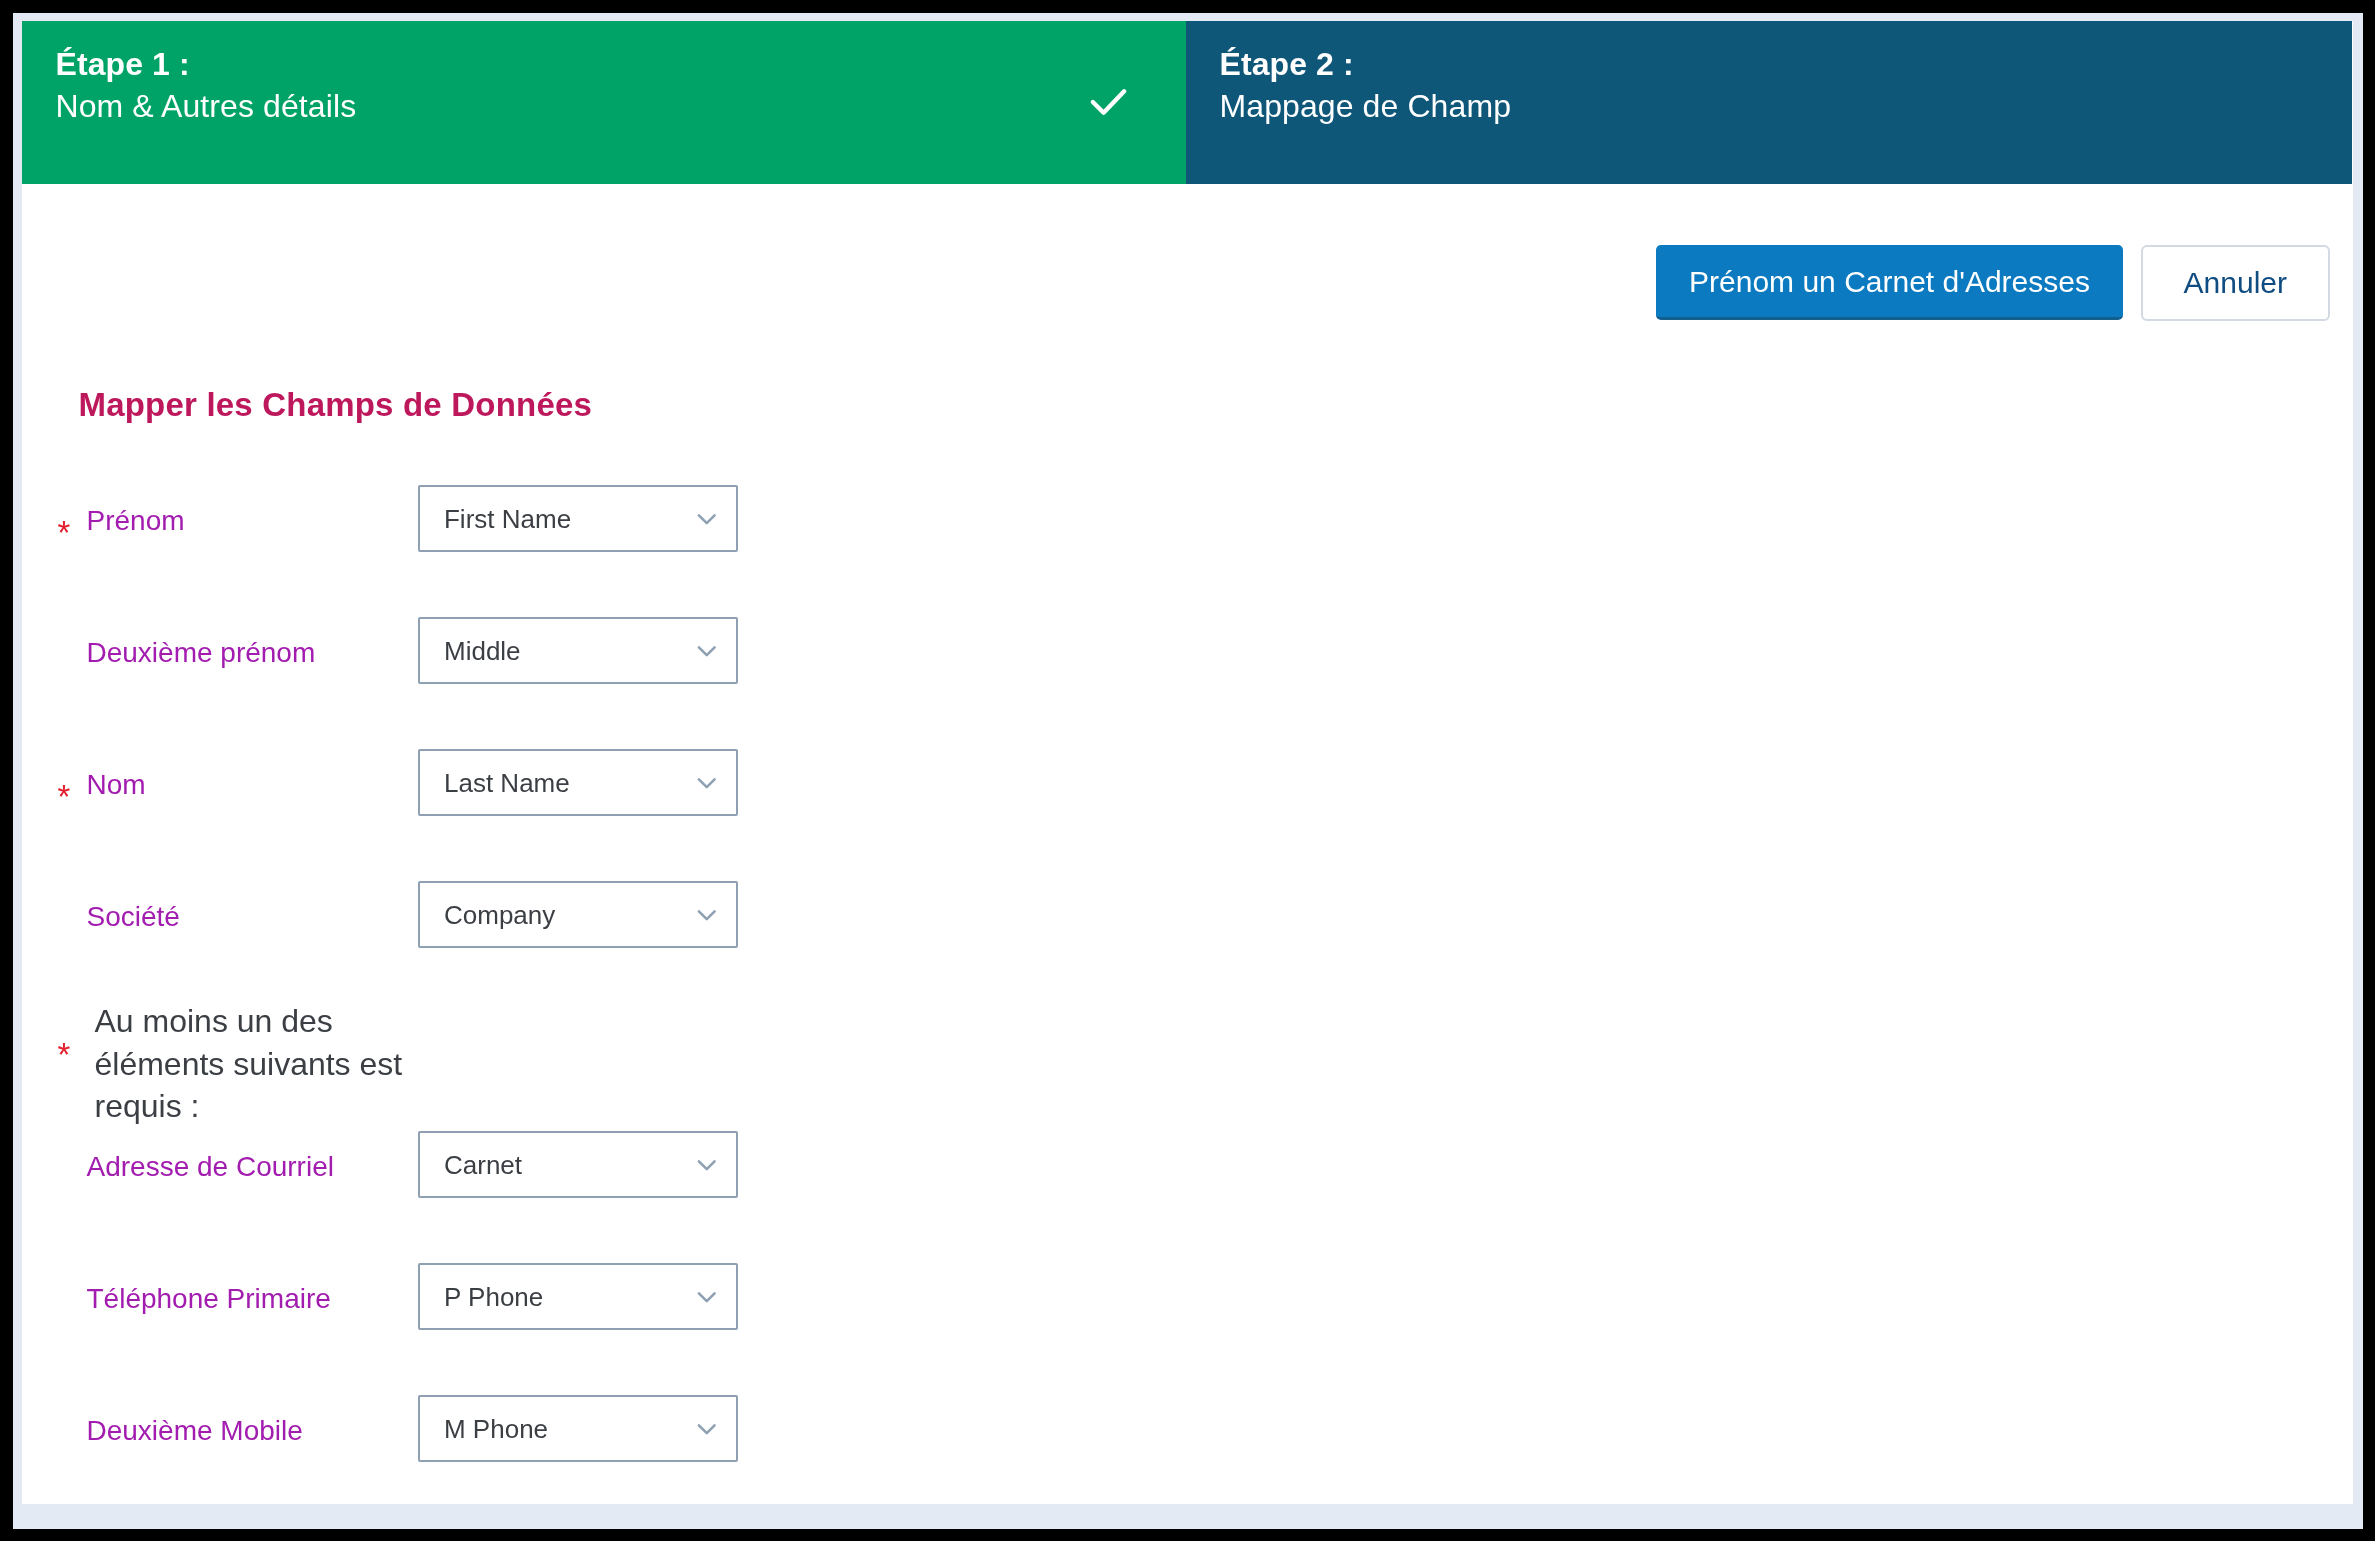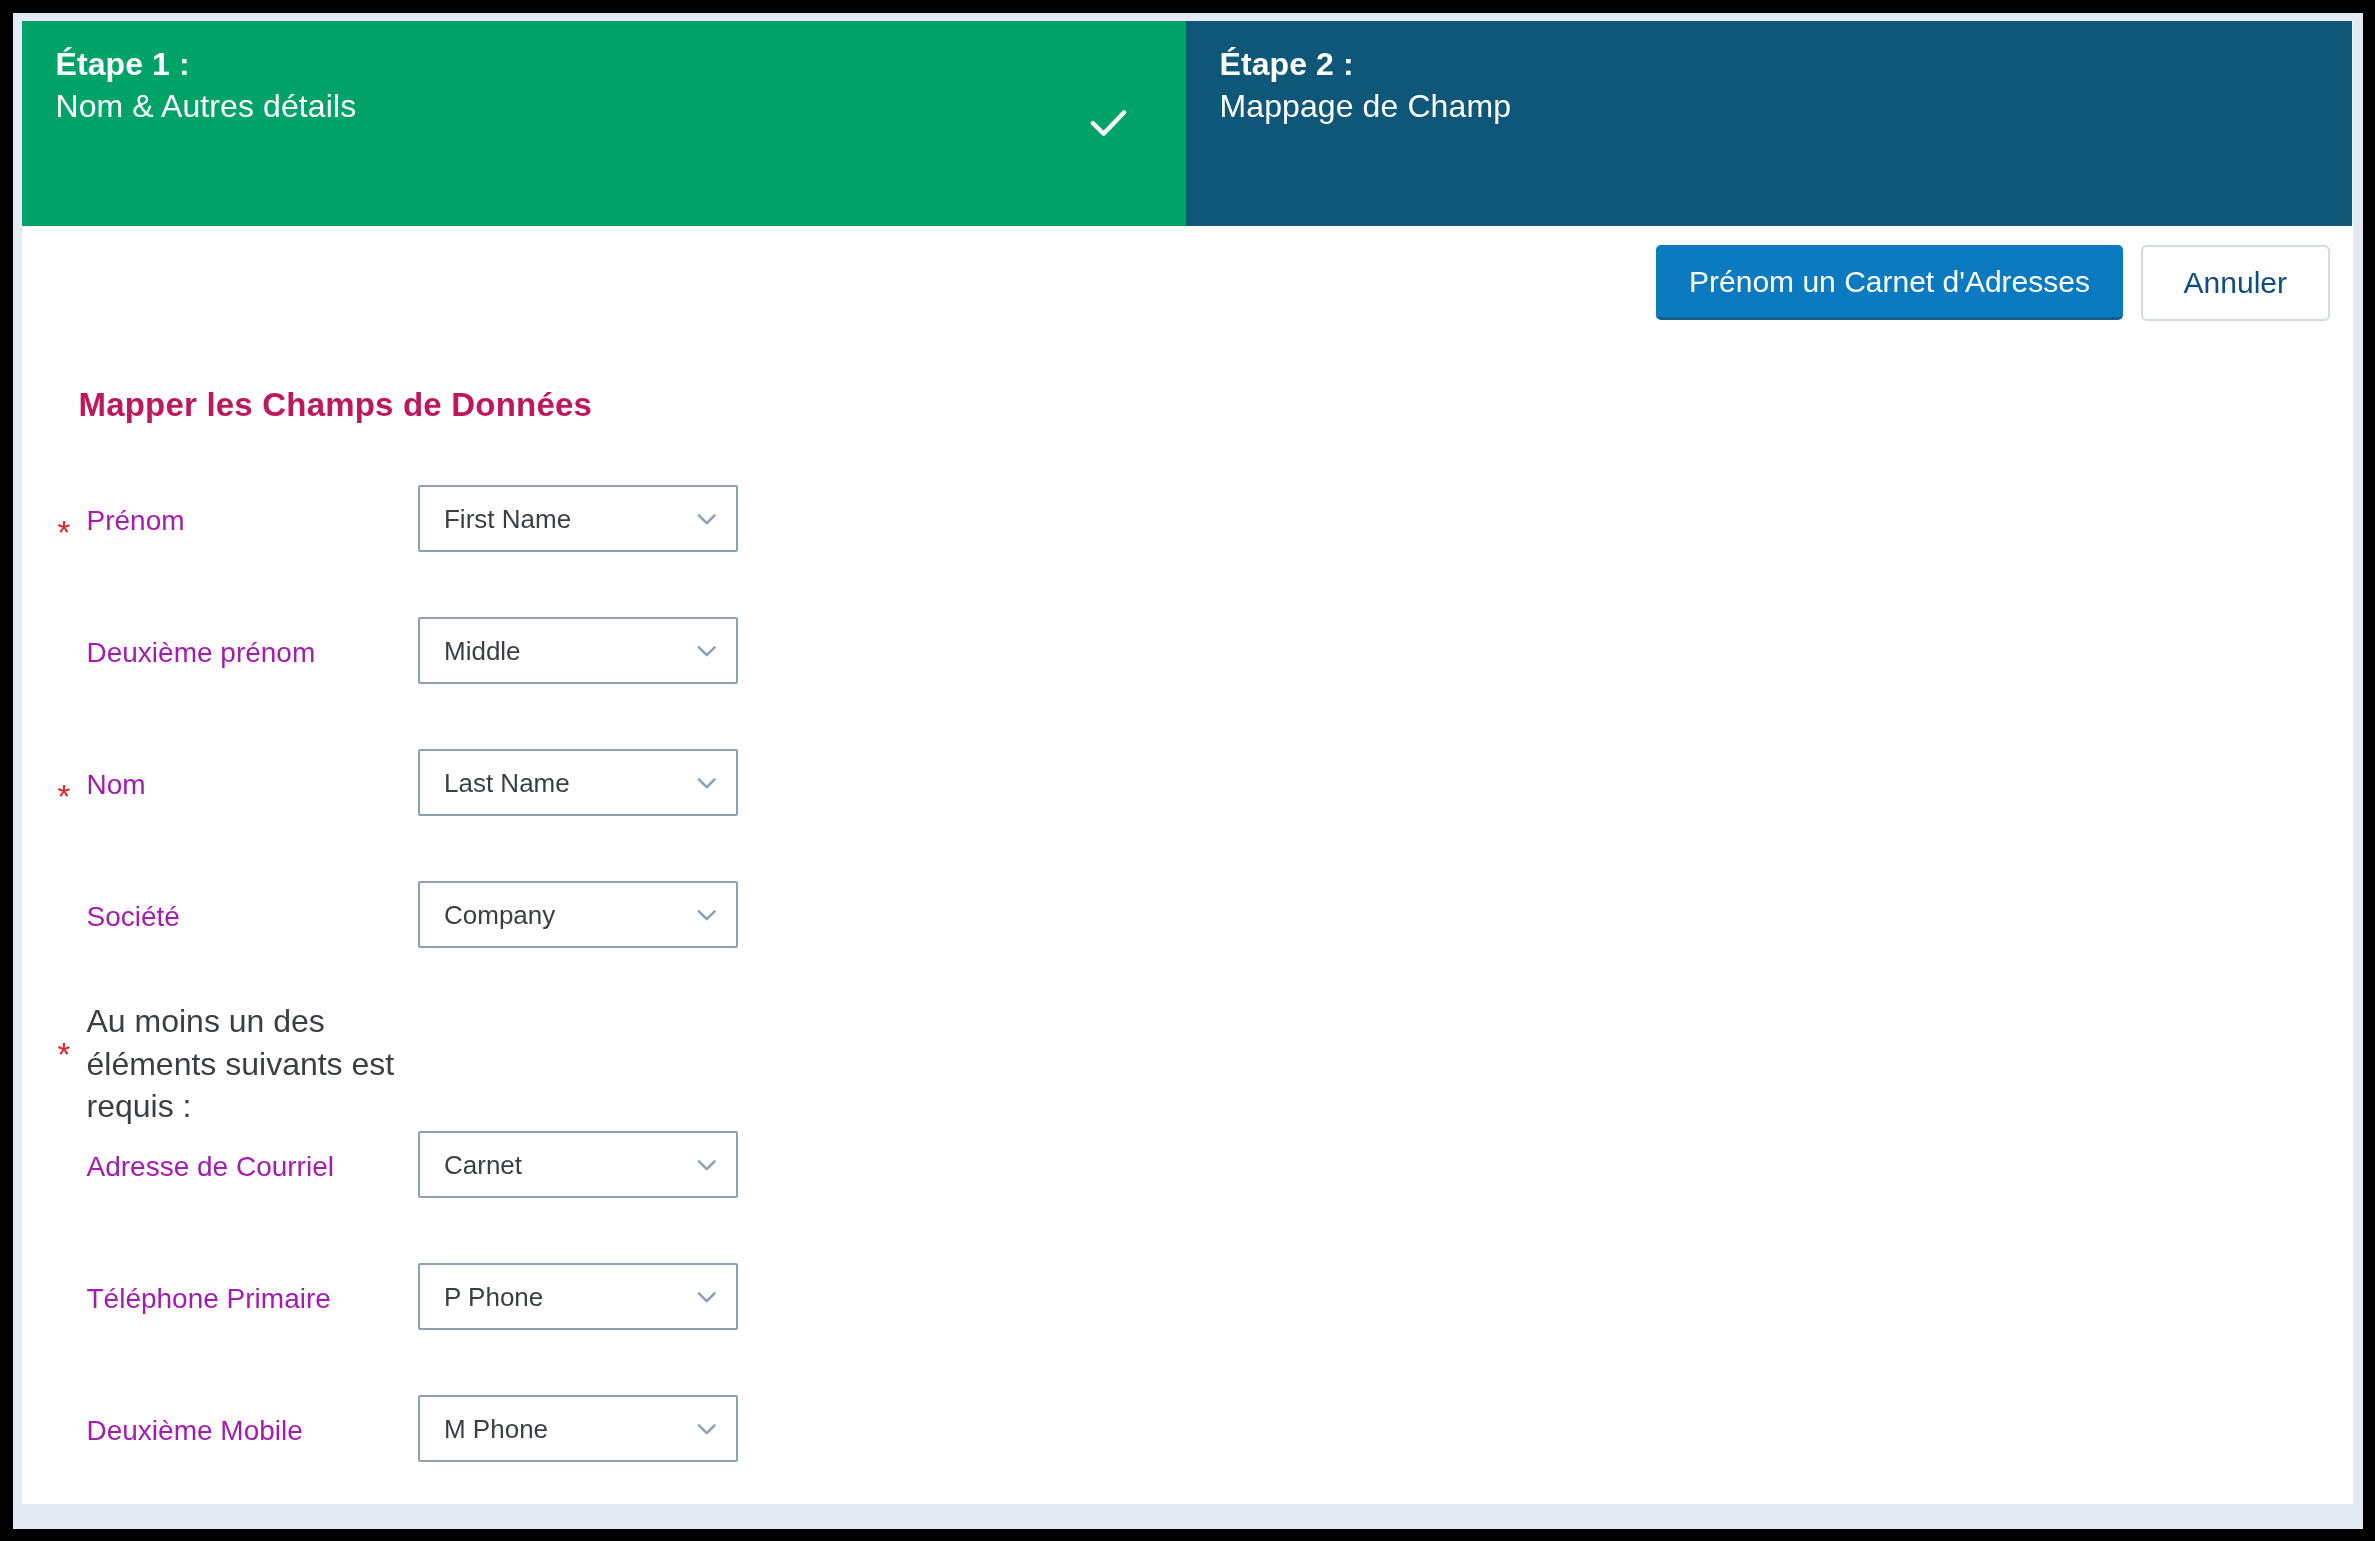--- a/index.html
+++ b/index.html
@@ -45,21 +45,21 @@
     height: 1483px;
     background: #ffffff;
     box-sizing: border-box;
   }
 
   
   .steps {
     position: absolute;
     left: 0; top: 0;
     width: 2331px;
-    height: 205px;
+    height: 163px;
     display: flex;
   }
   .step {
     box-sizing: border-box;
     position: relative;
     padding: 21.6px 33px 0 33px;
     color: #ffffff;
     overflow: hidden;
   }
   .step-1 {
@@ -213,21 +213,21 @@
   
   .row-note {
     position: relative;
     height: 118px;
   }
   .row-note .req {
     top: 47px;
   }
   .row-note .note {
     position: absolute;
-    left: 64px;
+    left: 72px;
     top: 8.8px;
     width: 323px;
     font-size: 32px;
     color: #3b3f44;
     line-height: 1.33;
   }
 </style>
 </head>
 <body>
 

